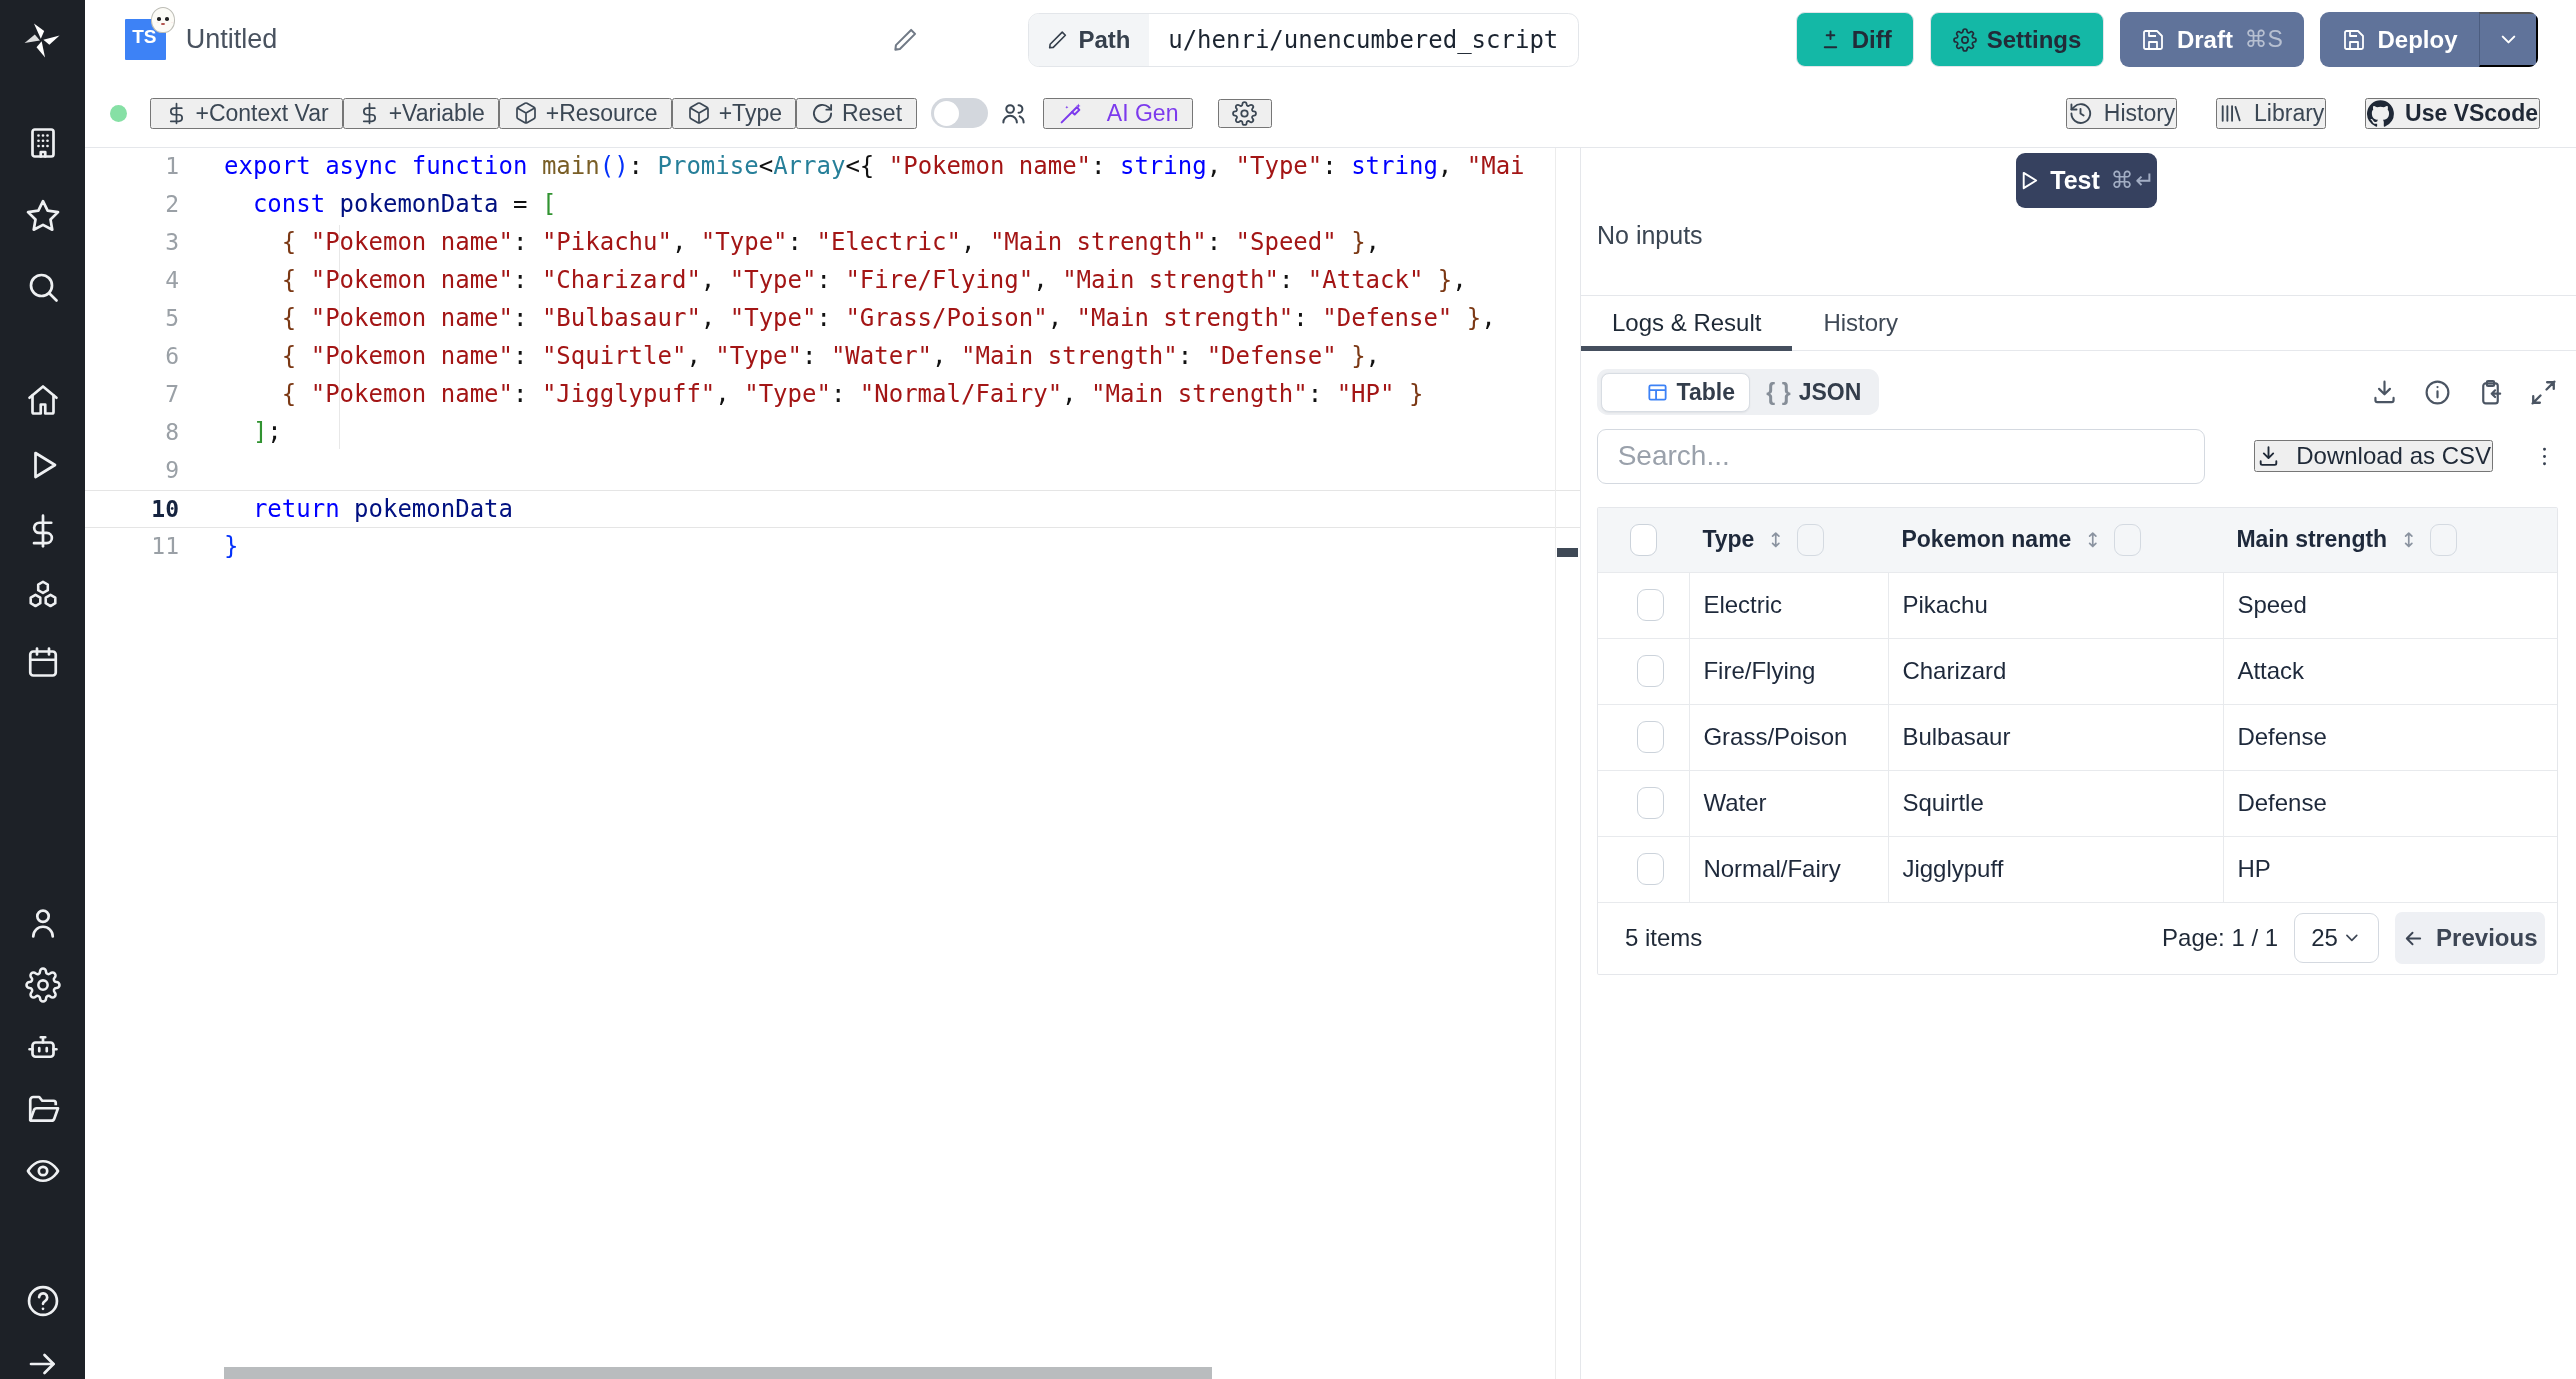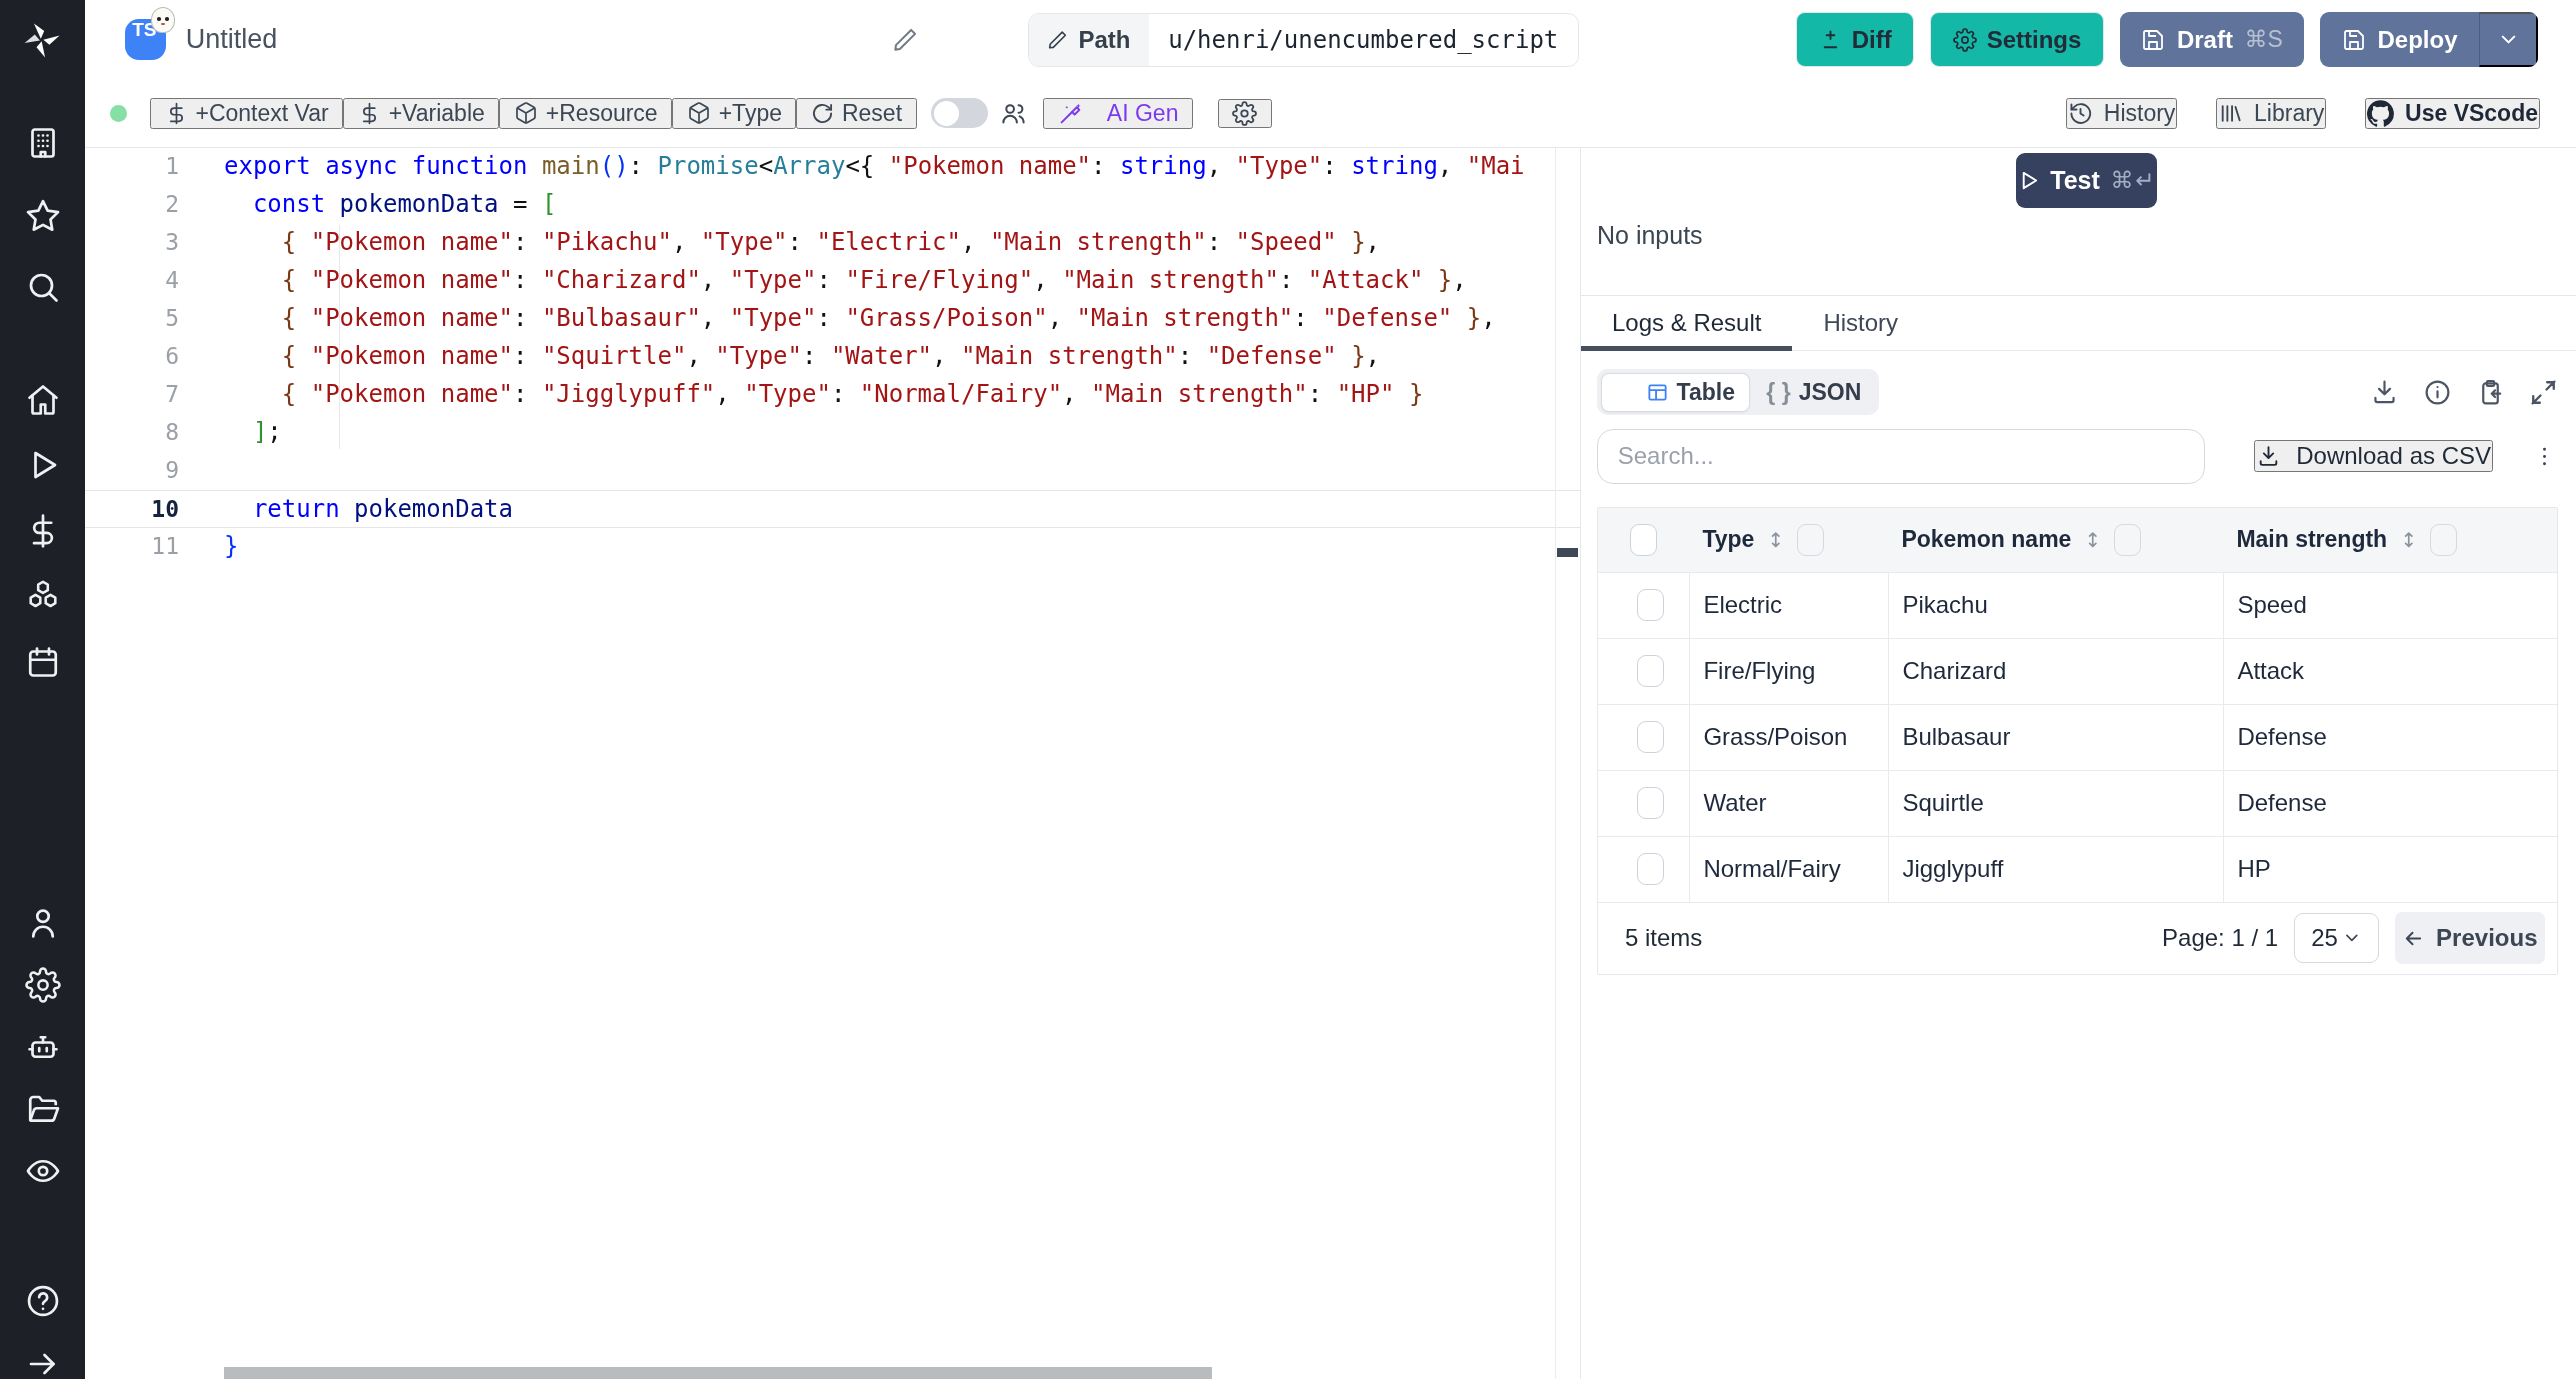--- a/index.html
+++ b/index.html
@@ -15,21 +15,21 @@
   .sb-divider { width:85px; height:0.9px; background:#3a4250; margin-top:39px; }
   .mt72{margin-top:64px}.mt40{margin-top:36px}.mt42{margin-top:38px}.mt33{margin-top:29.5px}
   .mt252{margin-top:225px}.mt29{margin-top:26px}.mt105{margin-top:94px}.mt30{margin-top:27px}
 
   
   .main { flex:1; display:flex; flex-direction:column; min-width:0; }
 
   
   .topbar { height:79px; flex:none; display:flex; align-items:center; padding:0 38px 0 40px; background:#fff; }
   .tb-left { display:flex; align-items:center; width:760px; flex:none; }
-  .ts-badge { position:relative; width:41px; height:41px; background:#3d82f6; border-radius:14px; color:#fff; font-weight:700; font-size:19px; display:flex; align-items:flex-start; justify-content:flex-start; padding:0 0 4.5px 7.2px; }
+  .ts-badge { position:relative; width:41px; height:41px; background:#3d82f6; border-radius:1px; color:#fff; font-weight:700; font-size:19px; display:flex; align-items:center; justify-content:flex-start; padding:0 0 4.5px 7.2px; }
   .egg { position:absolute; top:-12.5px; right:-9px; width:24px; height:26px; background:#fcfbf6; border:1.8px solid #bdbdb6; border-radius:50% 50% 46% 46%; }
   .egg:before { content:""; position:absolute; left:5.4px; top:9.8px; width:3.6px; height:3.6px; border-radius:50%; background:#222; box-shadow:8px 0 0 #222; }
   .egg:after { content:""; position:absolute; left:9px; top:15px; width:3.6px; height:2.7px; border-radius:50%; background:#b3544f; box-shadow:-5.4px -1.8px 0 -0.9px #f3b8c0, 9px -1.8px 0 -0.9px #f3b8c0; }
   .doc-title { margin-left:19.7px; font-size:27px; font-weight:500; color:#49525f; }
   .lone-pencil { color:#717a86; margin-left:7.2px; }
   .path-pill { margin-left:109px; height:54px; display:flex; align-items:stretch; border:0.9px solid #e3e6ea; border-radius:10.7px; overflow:hidden; background:#fff; }
   .path-left { display:flex; align-items:center; gap:9.8px; background:#f3f5f7; padding:0 18px; color:#36404d; font-weight:600; font-size:24px; }
   .path-value { display:flex; align-items:center; padding:0 19.7px; font-family:"DejaVu Sans Mono", monospace; font-size:24px; color:#1b2430; }
   .tb-right { margin-left:auto; display:flex; align-items:center; gap:16px; }
   .btn-ghost { height:55px; display:flex; align-items:center; gap:10px; border:0.9px solid #e2e5e9; border-radius:9px; background:#14b8a6; padding:0 21.5px; font-size:24px; font-weight:600; color:#222b38; }
@@ -78,21 +78,21 @@
   .tab { position:relative; padding:0 31px; display:flex; align-items:center; font-size:24px; color:#3f4956; }
   .tab.active { color:#1e2936; font-weight:500; }
   .tab.active:after { content:""; position:absolute; left:0; right:0; bottom:-0.9px; height:4.5px; background:#454f5e; }
   .controls-row { margin:18px 18px 0 16px; display:flex; align-items:center; }
   .segmented { display:flex; align-items:center; background:#eef0f3; border-radius:10.7px; padding:3.6px; gap:1.8px; }
   .seg { display:flex; align-items:center; gap:8px; height:39px; padding:0 14.3px; border-radius:8px; font-size:23px; font-weight:600; color:#333d4b; }
   .seg.active { background:#fff; border:0.9px solid #d8dde3; box-shadow:0 0.9px 1.8px rgba(0,0,0,.06);padding-left:44px; }
   .seg .braces { color:#868e98; font-weight:700; }
   .result-icons { margin-left:auto; display:flex; align-items:center; gap:24px; color:#4b5563; }
   .search-row { margin:13.4px 18px 0 16px; display:flex; align-items:center; }
-  .search-input { width:608px; height:55px; border:0.9px solid #d4d9e0; border-radius:16px; padding:0 19.7px; font-size:24px; color:#be185d; outline:none; }
+  .search-input { width:608px; height:55px; border:0.9px solid #d4d9e0; border-radius:9px; padding:0 19.7px; font-size:28px; color:#be185d; outline:none; }
   .search-input::placeholder { color:#9aa1ab; }
   .csv { margin-left:auto; display:flex; align-items:center; gap:15px; font-size:24px; color:#1f2937; font-weight:500; }
   .kebab { margin-left:38px; color:#374151; }
   .rtable { margin:23px 18px 0 16px; border:0.9px solid #e5e7eb; border-radius:1.8px; }
   .thead { display:flex; background:#f4f6f8; height:64px; align-items:center; }
   .th { display:flex; align-items:center; gap:10.7px; font-size:23px; font-weight:700; color:#1e293b; }
   .col-cb { width:91px; flex:none; display:flex; align-items:center; justify-content:center; }
   .col-type { width:199px; flex:none; }
   .col-name { width:335px; flex:none; }
   .col-str { flex:1; }

